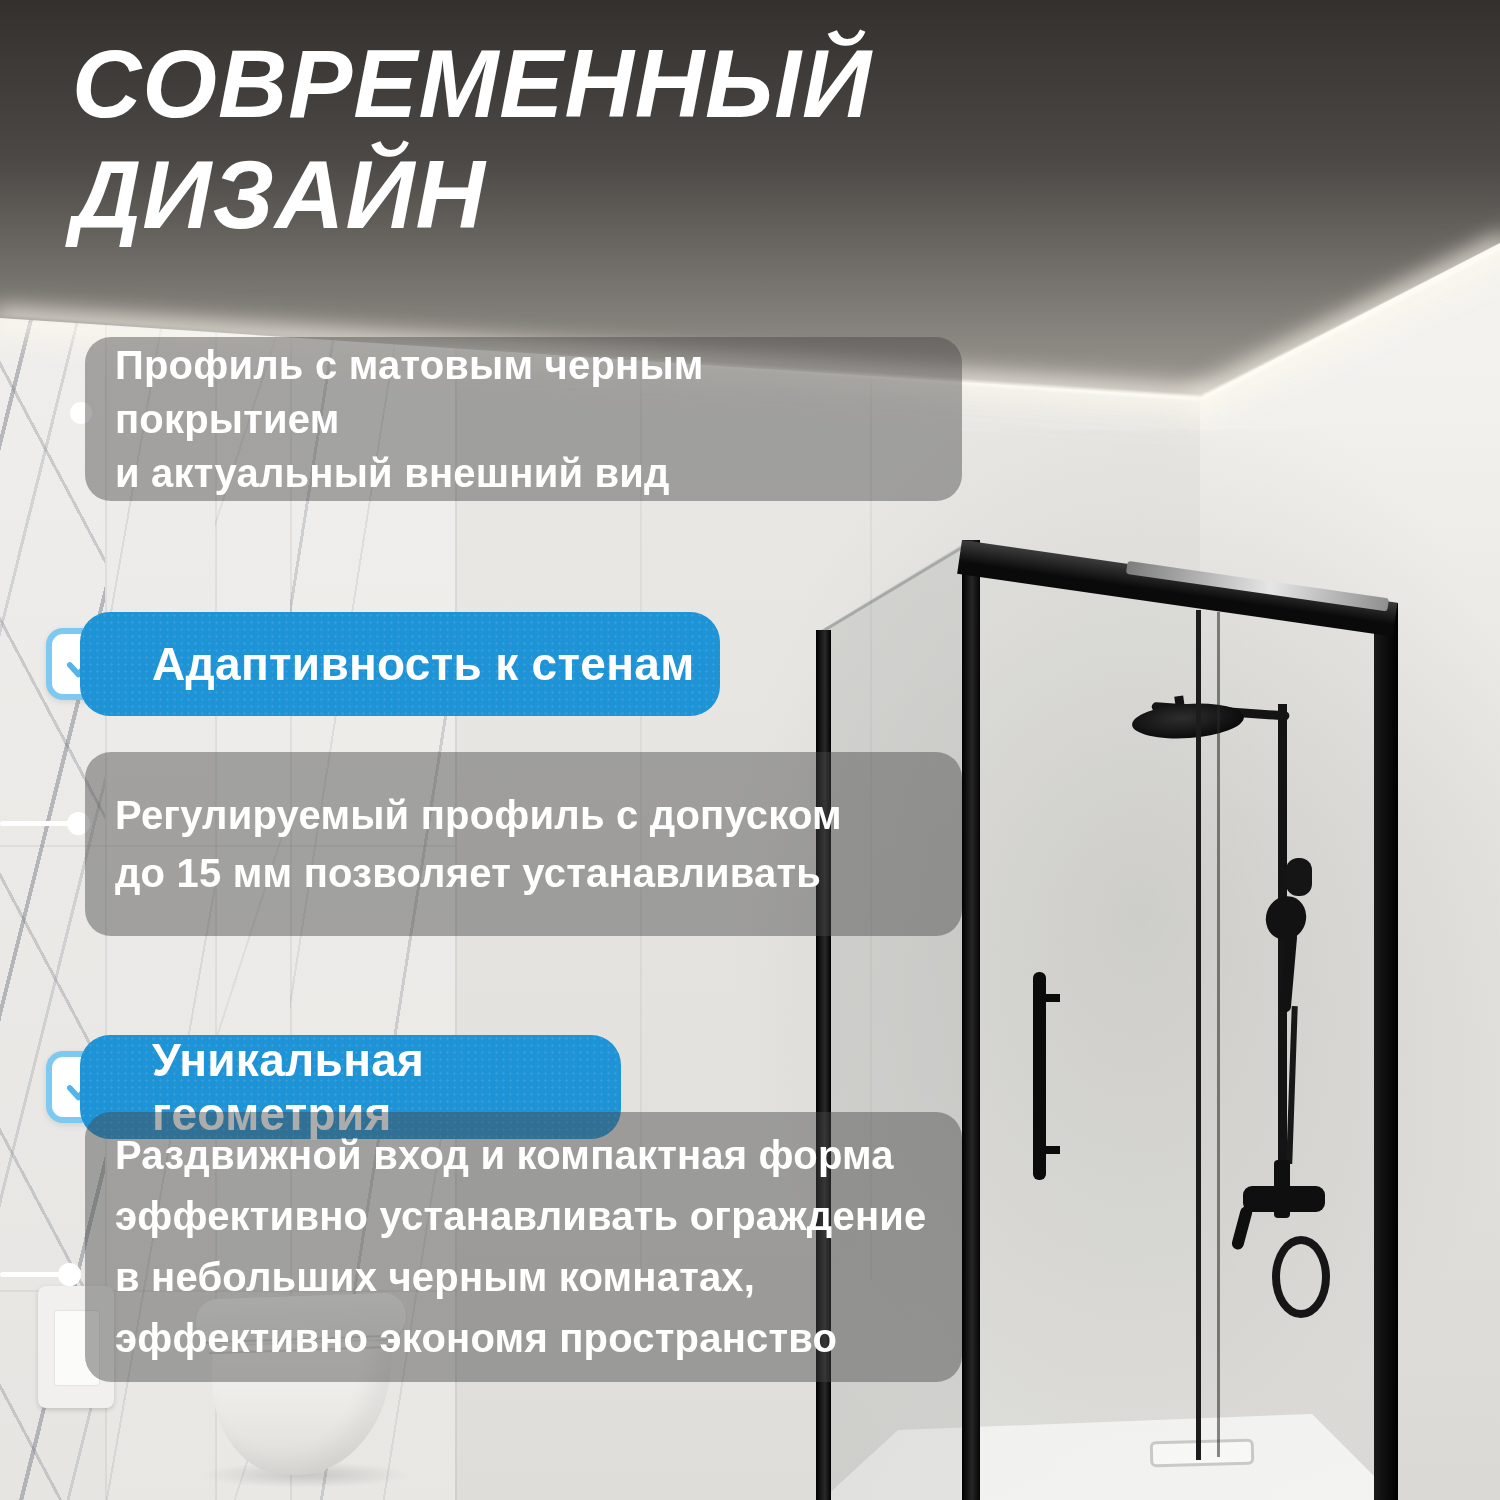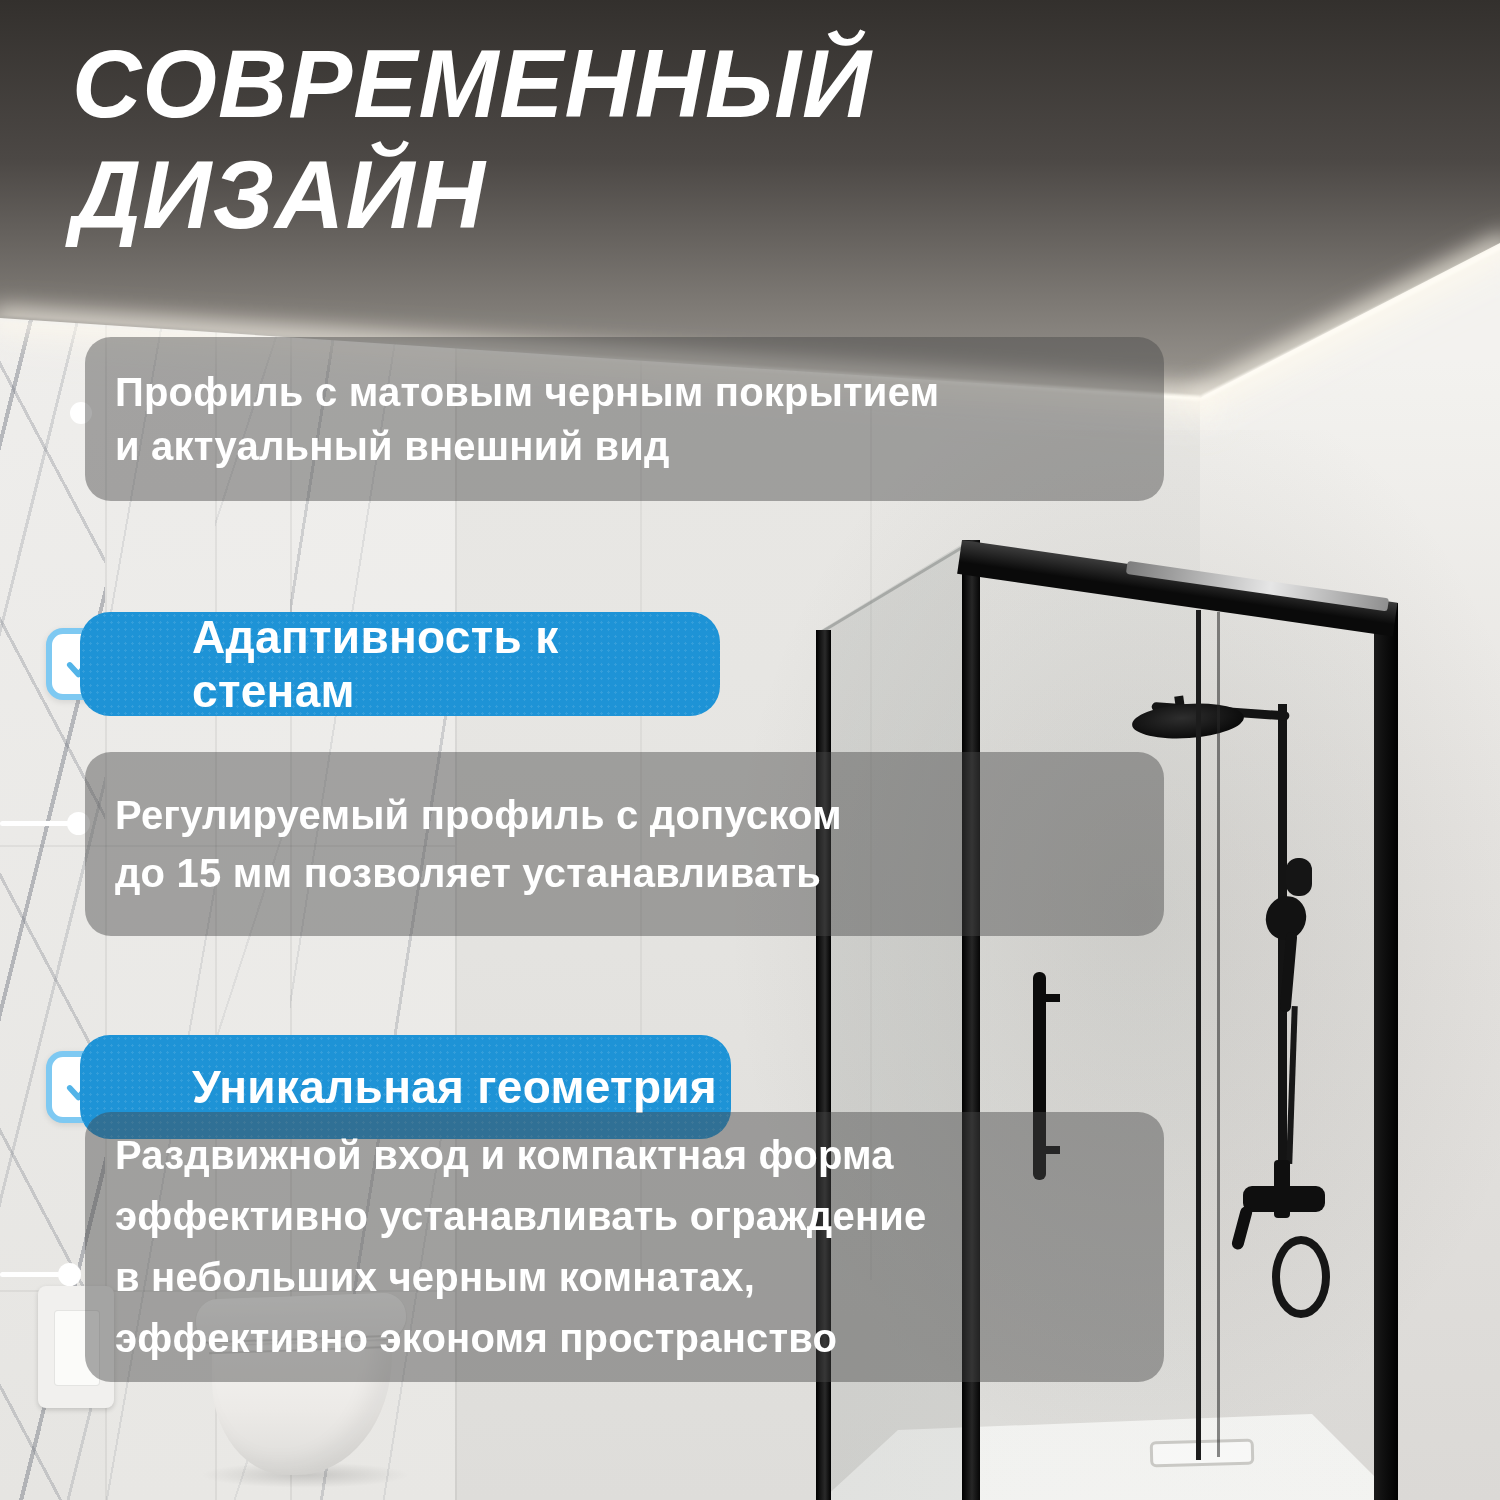--- a/index.html
+++ b/index.html
@@ -112,39 +112,39 @@
   .mixer-tee{left:1274px;top:1160px;width:16px;height:58px;background:#0f0f0f;border-radius:4px;}
   .mixer-body{left:1243px;top:1186px;width:82px;height:26px;border-radius:9px;background:#0f0f0f;}
   .mixer-lever{left:1236px;top:1206px;width:12px;height:44px;border-radius:6px;background:#0f0f0f;transform:rotate(15deg);}
   .hose-loop{left:1272px;top:1236px;width:58px;height:82px;border:8px solid #161616;border-radius:50%;
     box-sizing:border-box;}
 
   
   .title{left:72px;top:28px;color:#fff;font-size:96px;line-height:111px;font-weight:800;
     letter-spacing:1px;white-space:nowrap;}
   .title span{display:block;font-style:italic;}
-  .info-box{left:85px;width:1079px;border-radius:26px;background:var(--overlay-box,rgba(70,70,70,.45));
+  .info-box{left:85px;width:877px;border-radius:26px;background:var(--overlay-box,rgba(70,70,70,.45));
     color:#fff;font-weight:600;font-size:40px;display:flex;flex-direction:column;justify-content:center;
     padding:7px 30px;box-sizing:border-box;letter-spacing:.2px;}
   .info-box span{display:block;}
   .box1{top:337px;height:164px;line-height:54px;}
   .box2{top:752px;height:184px;line-height:58px;}
   .box3{top:1112px;height:270px;line-height:61px;}
   .bullet-dot{left:70px;top:402px;width:22px;height:22px;border-radius:50%;background:#fff;}
   .conn-line{height:5px;background:#fff;border-radius:3px;}
   .conn-a-line{left:0;top:821px;width:70px;}
   .conn-a-dot{left:67px;top:812px;width:23px;height:23px;border-radius:50%;background:#fff;}
   .conn-b-line{left:0;top:1272px;width:60px;}
   .conn-b-dot{left:58px;top:1263px;width:23px;height:23px;border-radius:50%;background:#fff;}
 
   .badge{background:var(--accent-blue,#1E93D6);border-radius:30px;height:104px;display:flex;align-items:center;
-    padding-left:112px;box-sizing:border-box;color:#fff;font-size:46px;font-weight:700;letter-spacing:.3px;
+    padding-left:72px;box-sizing:border-box;color:#fff;font-size:46px;font-weight:700;letter-spacing:.3px;
     background-image:radial-gradient(rgba(255,255,255,.10) 1px,transparent 1.4px);background-size:7px 7px;}
   .badge1{left:80px;top:612px;width:640px;}
-  .badge2{left:80px;top:1035px;width:651px;}
+  .badge2{left:80px;top:1035px;width:541px;}
   .checkbox{width:72px;height:72px;border-radius:17px;background:#fff;
     border:6px solid var(--checkbox-border,#7EC9F2);box-sizing:border-box;
     display:flex;align-items:center;justify-content:center;color:var(--checkmark,#53B4E8);
     box-shadow:0 2px 6px rgba(0,0,0,.10);}
   .cb1{left:46px;top:628px;}
   .cb2{left:46px;top:1051px;}
   .checkbox svg{width:42px;height:42px;}
 </style>
 </head>
 <body>

